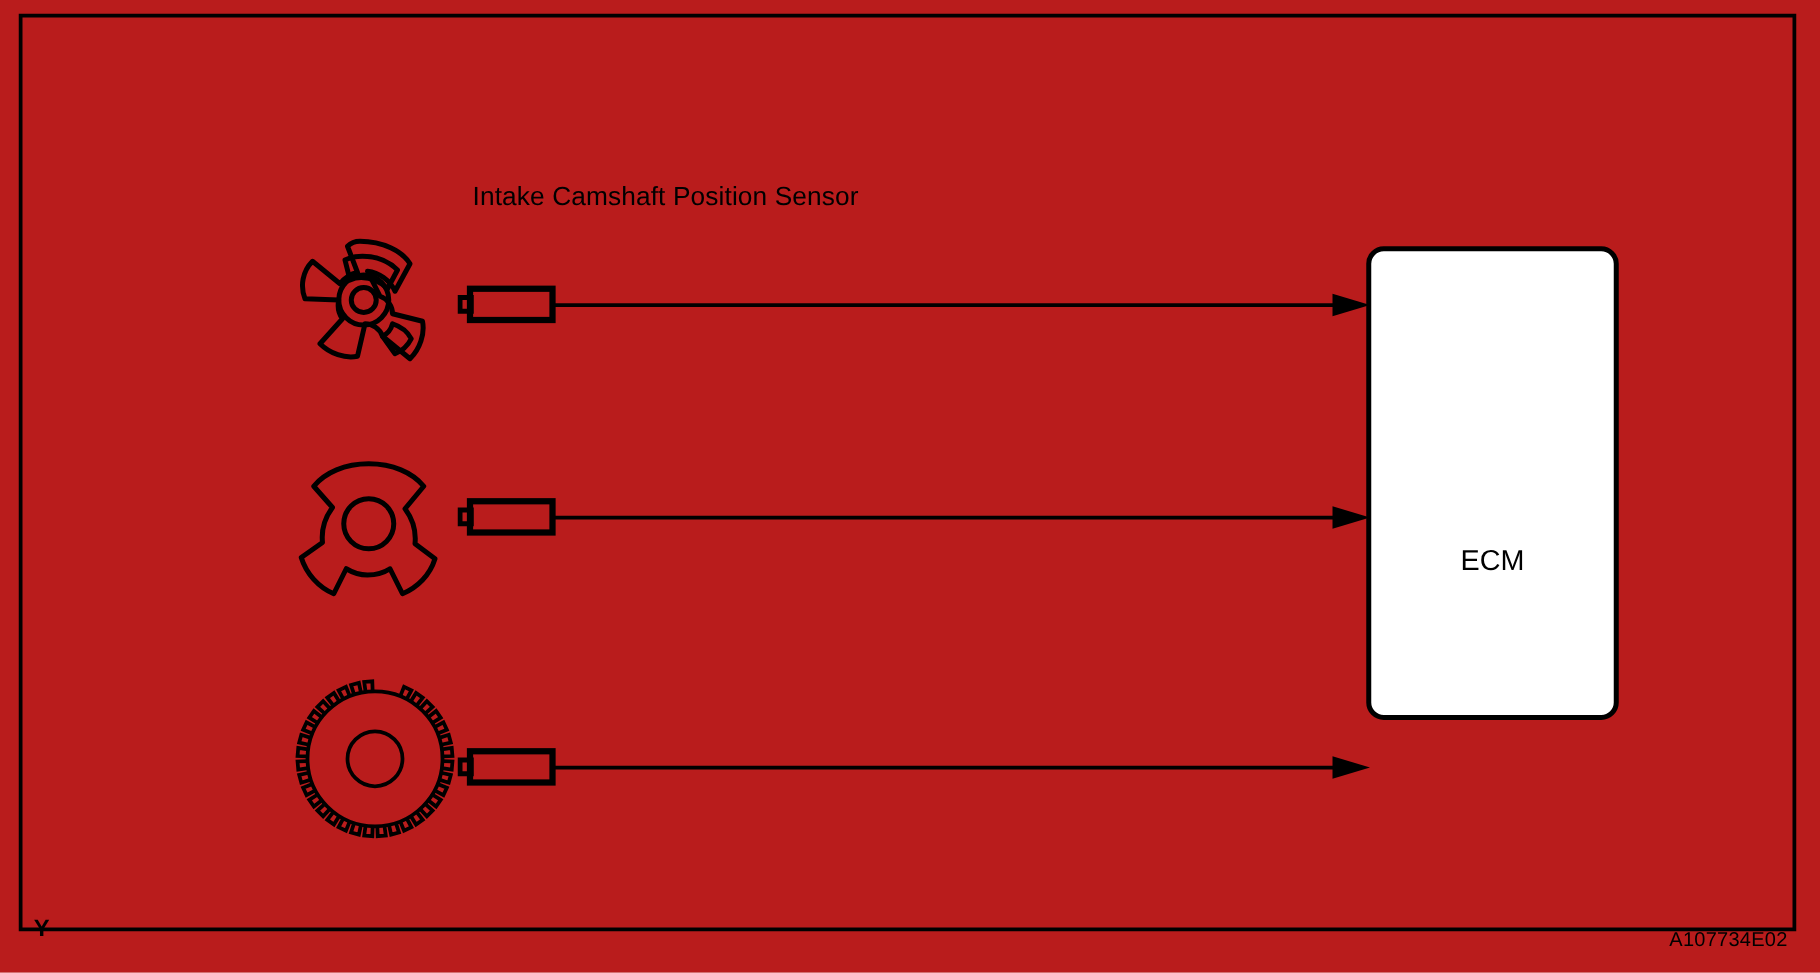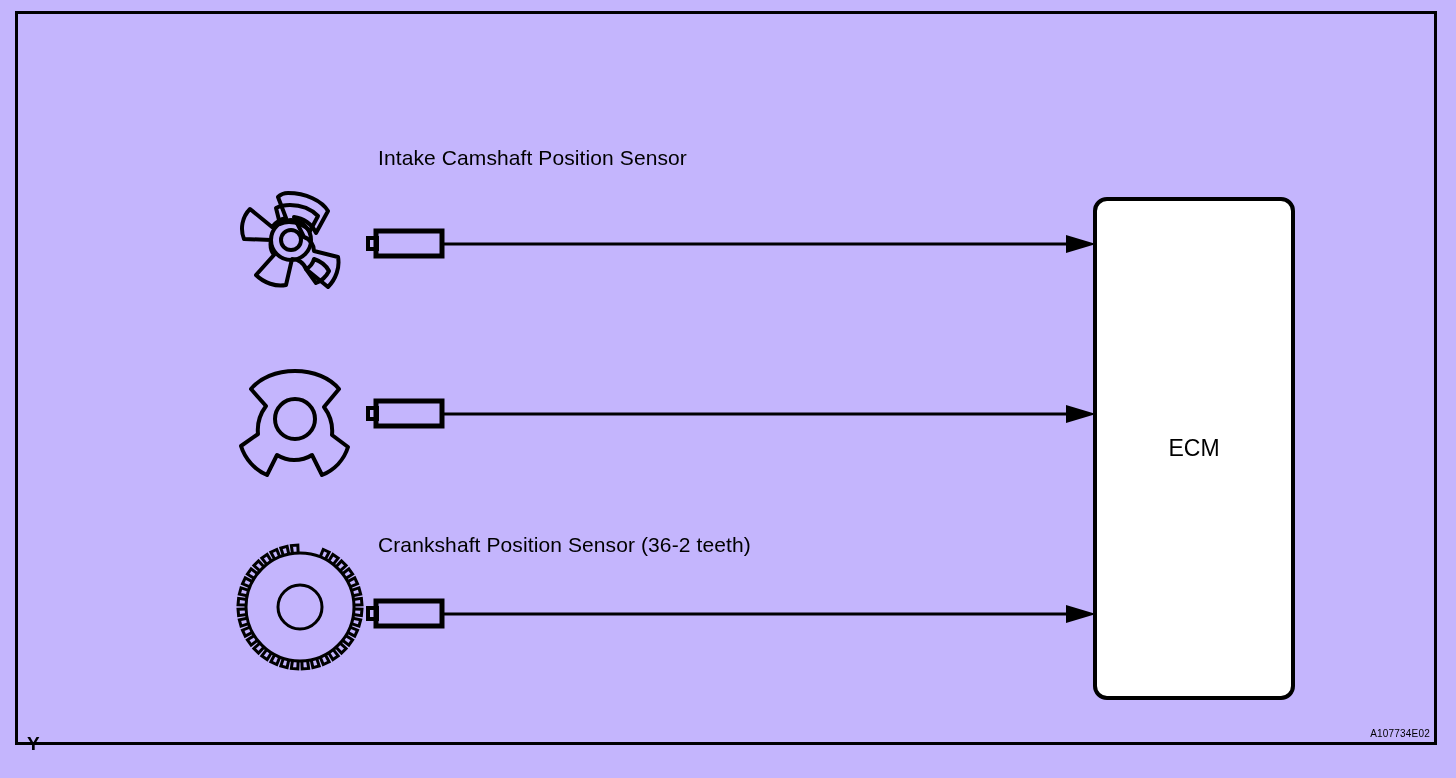--- a/index.html
+++ b/index.html
@@ -10,21 +10,21 @@
   body {
     width: 1456px;
     height: 778px;
     font-family: "Liberation Sans", sans-serif;
     overflow: hidden;
   }
   #canvas {
     position: relative;
     width: 1456px;
     height: 778px;
-    background: #c4b5fd;
+    background: #b91c1c;
   }
   
   #frame {
     position: absolute;
     left: 15px;
     top: 11px;
     width: 1422px;
     height: 734px;
     border: 3px solid #000000;
     box-sizing: border-box;
@@ -48,21 +48,21 @@
   
   .wire {
     position: absolute;
   }
   
   #ecm-box {
     position: absolute;
     left: 1093px;
     top: 197px;
     width: 202px;
-    height: 503px;
+    height: 379px;
     border: 4px solid #000000;
     border-radius: 14px;
     box-sizing: border-box;
     background: #ffffff;
   }
   #ecm-label {
     position: absolute;
     left: 0;
     right: 0;
     top: 234px;
@@ -75,22 +75,22 @@
     position: absolute;
     left: 27px;
     top: 733px;
     font-size: 19px;
     font-weight: bold;
     color: #000000;
   }
   #ref-code {
     position: absolute;
     right: 26px;
-    top: 728px;
-    font-size: 10px;
+    top: 744px;
+    font-size: 16px;
     color: #000000;
     letter-spacing: 0.2px;
   }
 </style>
 </head>
 <body>
 
 <div id="canvas">
 
   <div id="frame"></div>
@@ -196,21 +196,20 @@
     </svg>
   </div>
 
   <div class="wire" style="left:440px; top:403px; width:660px; height:22px;">
     <svg width="660" height="22" viewBox="0 0 660 22">
       <line x1="0" y1="11" x2="640" y2="11" stroke="#000000" stroke-width="3"></line>
       <polygon points="626,2 656,11 626,20" fill="#000000"></polygon>
     </svg>
   </div>
 
-  <div class="sensor-label" style="left:378px; top:533px;">Crankshaft Position Sensor (36-2 teeth)</div>
 
   <div class="rotor" style="left:232px; top:541px; width:136px; height:132px;">
     <svg width="136" height="132" viewBox="0 0 136 132">
       <g stroke="#000000" fill="none">
 
         <circle cx="68" cy="66" r="54" stroke-width="3"></circle>
 
         <g id="gear-teeth" stroke-width="3" stroke-linejoin="miter">
             <polyline points="88.23,15.93 91.23,8.51 97.11,11.26 93.35,18.32" fill="none"></polyline>
             <polyline points="96.62,20.21 100.85,13.42 106.17,17.14 101.25,23.45" fill="none"></polyline>

